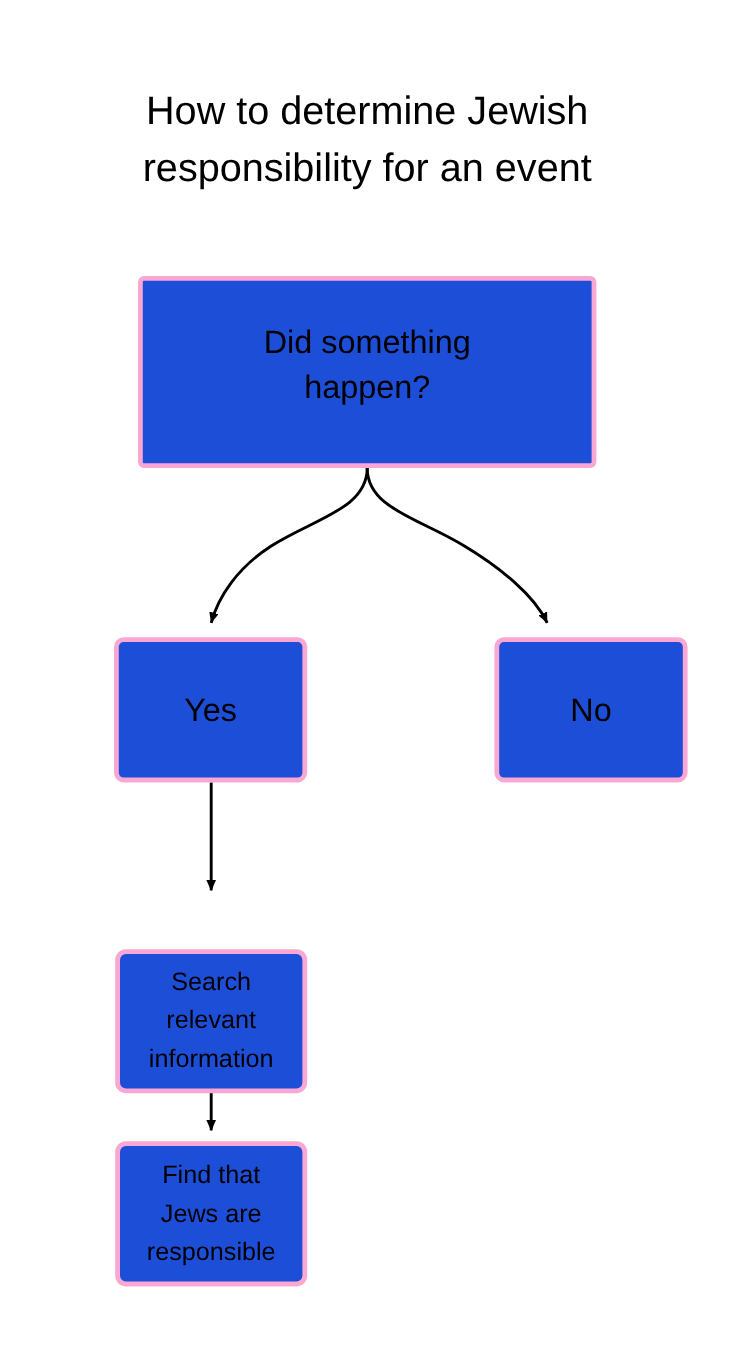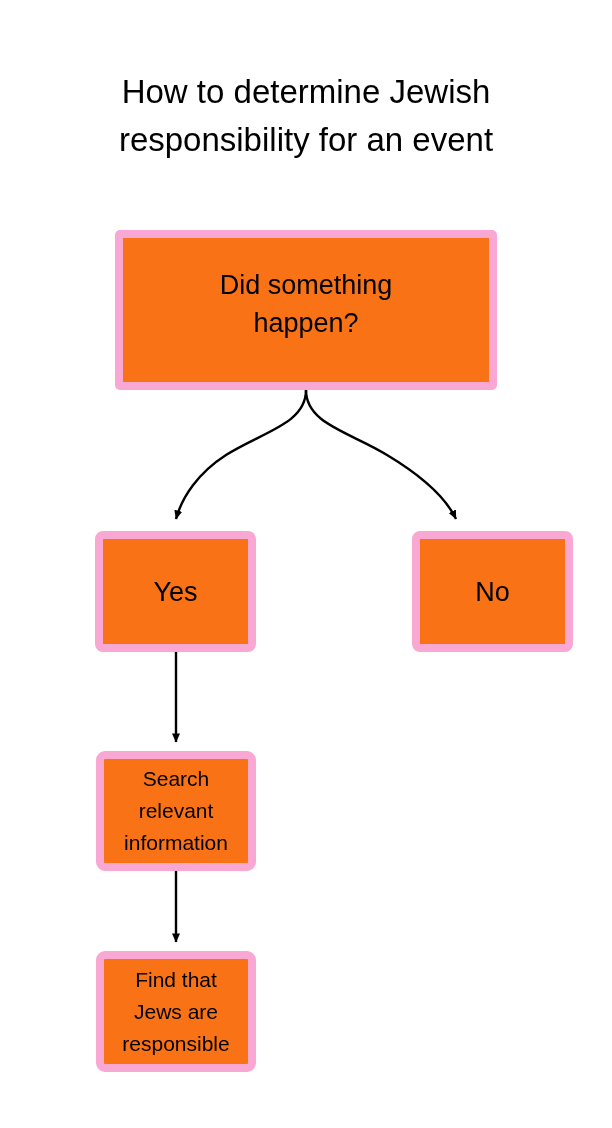--- a/index.html
+++ b/index.html
@@ -47,22 +47,22 @@
     top: 0;
     width: 612px;
     height: 1128px;
     pointer-events: none;
   }
 
   
   .node {
     position: absolute;
     box-sizing: border-box;
-    background: #f97316;
-    border: 8px solid #f9a8d4;
+    background: #1d4ed8;
+    border: 4px solid #f9a8d4;
     display: flex;
     align-items: center;
     justify-content: center;
     text-align: center;
   }
   .node-label {
     white-space: pre-line;
     display: block;
     width: 100%;
   }
@@ -105,21 +105,21 @@
     margin-left: 36px;
   }
   #node-no .node-label {
     font-size: 27px;
     line-height: 34px;
   }
 
   
   #node-search {
     left: 96px;
-    top: 751px;
+    top: 791px;
     width: 160px;
     height: 120px;
     border-radius: 9px;
   }
   #node-search .node-label {
     font-size: 21px;
     line-height: 32px;
   }
 
   

